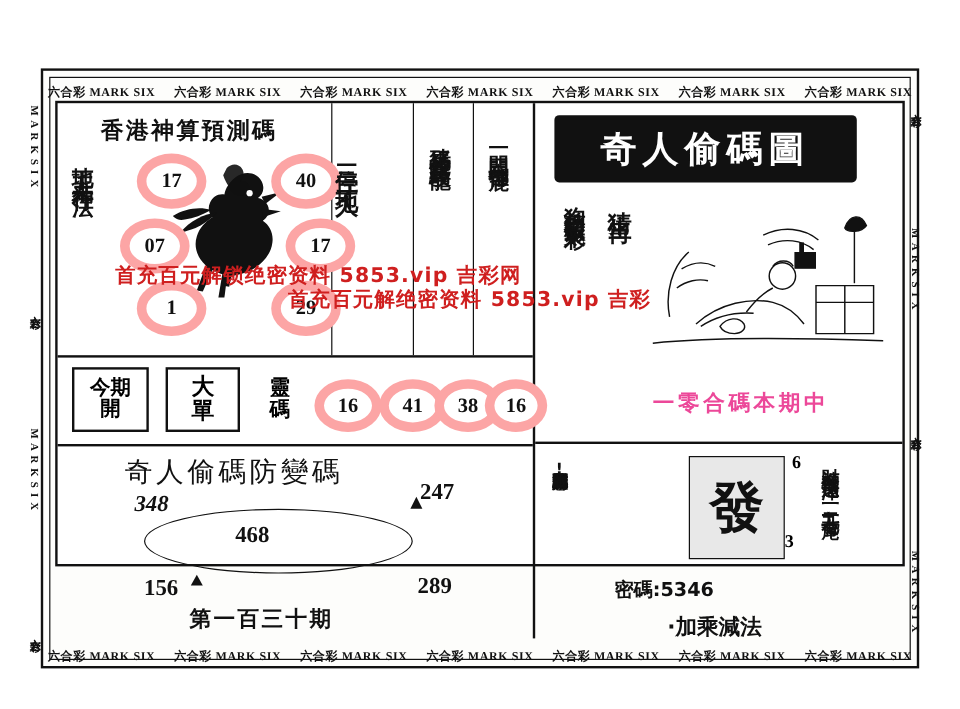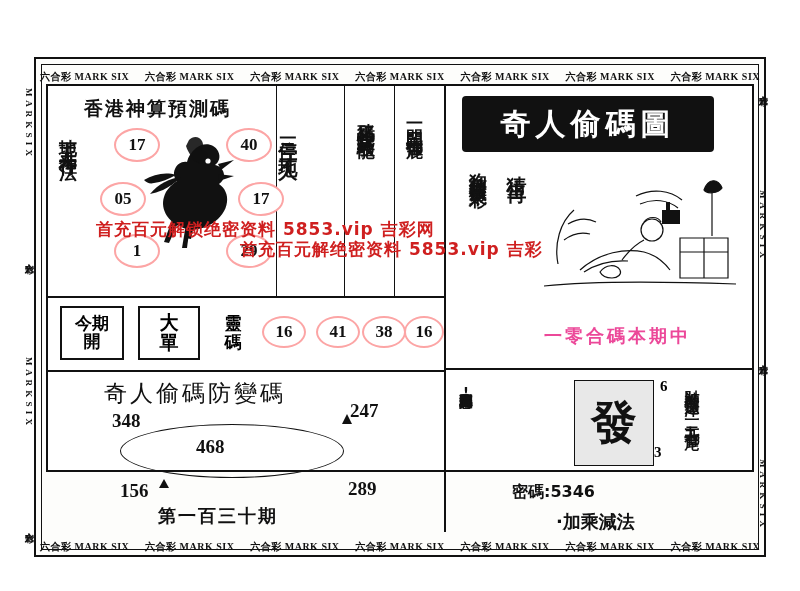--- a/index.html
+++ b/index.html
@@ -146,21 +146,21 @@
     position: absolute;
     left: 86px;
     top: 48px;
     width: 130px;
     height: 118px;
   }
   .num-oval {
     position: absolute;
     width: 42px;
     height: 30px;
-    border: 2px solid #fca5a5;
+    border: 8px solid #fca5a5;
     border-radius: 50%;
     display: flex;
     align-items: center;
     justify-content: center;
     font-family: "Liberation Serif", serif;
     font-weight: bold;
     font-size: 17px;
     color: #111;
     background: #fff;
   }
@@ -212,21 +212,21 @@
   }
   .ellipse {
     position: absolute;
     left: 72px;
     top: 52px;
     width: 222px;
     height: 52px;
     border: 1.5px solid #111;
     border-radius: 50%;
   }
-  .n348 { position: absolute; left: 64px; top: 38px; }
+  .n348 { position: absolute; left: 64px; top: 38px; font-style: italic; }
   .n247 { position: absolute; left: 302px; top: 28px; }
   .n468 { position: absolute; left: 148px; top: 64px; font-size: 22px; }
   .n156 { position: absolute; left: 72px; top: 108px; }
   .n289 { position: absolute; left: 300px; top: 106px; }
   .numtxt {
     font-family: "Liberation Serif", serif;
     font-size: 19px;
     font-weight: bold;
     color: #111;
   }
@@ -465,21 +465,21 @@
           <path d="M52 90 l-4 24 l5 0 l3-23 z"></path>
           <path d="M16 60 c8-10 20-16 31-17 c-6 6-12 10-18 13 c-5 2-9 3-13 4 z"></path>
           <path d="M10 46 c10-6 22-8 32-5 c-7 4-15 7-22 8 c-4 1-7 0-10-3 z"></path>
         </g>
         <g fill="#fff">
           <circle cx="74" cy="27" r="2.6"></circle>
         </g>
       </svg>
 
       <div class="num-oval" style="left:66px; top:42px;">17</div>
-      <div class="num-oval" style="left:52px; top:96px;">05</div>
+      <div class="num-oval" style="left:52px; top:96px;">07</div>
       <div class="num-oval" style="left:66px; top:148px;">1</div>
 
       <div class="num-oval" style="left:178px; top:42px;">40</div>
       <div class="num-oval" style="left:190px; top:96px;">17</div>
       <div class="num-oval" style="left:178px; top:148px;">29</div>
 
       <div class="v-phrase-2">三停三才地人</div>
 
       <div class="v-col" style="left:306px; top:22px; font-size:18px; letter-spacing:3px;">豬馬蛇堂高駁龍</div>
       <div class="v-col" style="left:356px; top:28px; font-size:17px; letter-spacing:2px;">一門三門士都佳鹿</div>

